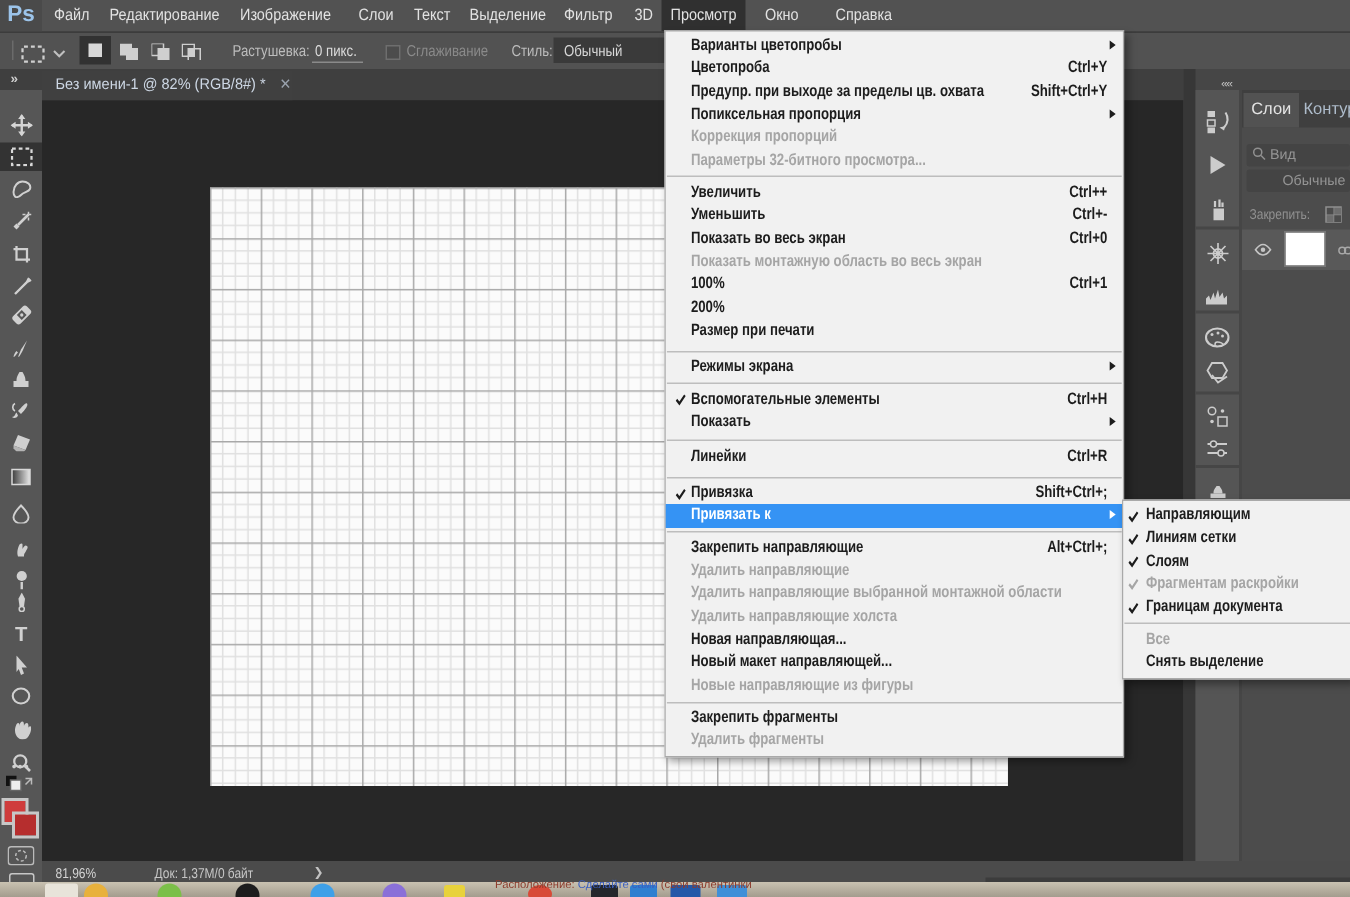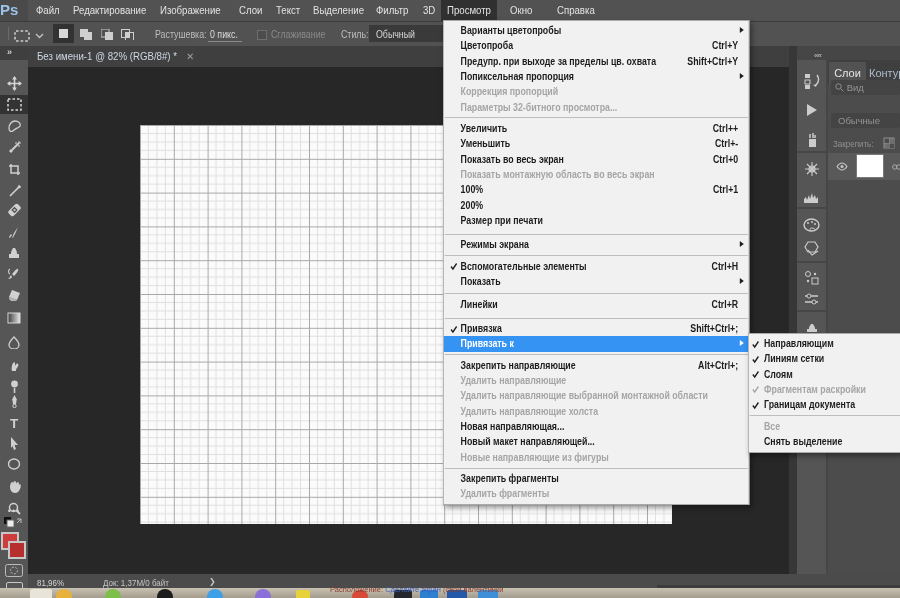--- a/index.html
+++ b/index.html
@@ -1,20 +1,20 @@
 <!DOCTYPE html>
 <html><head><meta charset="utf-8">
 <style>
 html,body{margin:0;padding:0}
 body{width:900px;height:598px;overflow:hidden;position:relative;background:#232323;
  font-family:"Liberation Sans",sans-serif;-webkit-font-smoothing:antialiased}
 .abs{position:absolute}
 
 #menubar{left:0;top:0;width:900px;height:21px;background:#525252}
-#pslogo{left:0;top:0;width:28px;height:21px;background:#4a4a4a;color:#9cc4ea;font-weight:bold;font-size:15px;line-height:20px;}
+#pslogo{left:0;top:0;width:28px;height:21px;background:#4a4a4a;color:#9cc4ea;font-weight:bold;font-size:15px;line-height:20px;text-align:center}
 .mb{position:absolute;top:0;height:21px;line-height:21px;font-size:11px;color:#e2e2e2;white-space:nowrap;transform:scaleX(0.875);transform-origin:0 50%}
 #mbview{left:441px;width:64px;background:#303030;text-align:center}
 
 #opts{left:0;top:21px;width:900px;height:25px;background:#525252;border-top:1px solid #3c3c3c;border-bottom:1px solid #393939}
 .olabel{position:absolute;top:0;height:24px;line-height:24px;font-size:10.5px;color:#bdbdbd;white-space:nowrap;transform:scaleX(0.84);transform-origin:0 50%}
 
 #tabstrip{left:28px;top:46px;width:762px;height:21px;background:#3f3f3f}
 #doctab{left:28px;top:47px;width:158px;height:20px;background:#404040;color:#cdd7e4;font-size:10.3px;line-height:20px;padding-left:9px;white-space:nowrap}
 #doctab .x{color:#9aa3ae;margin-left:7px;font-size:10px}
 
@@ -347,25 +347,25 @@
       <path d="M1 3h13M1 9h13" stroke="#cccccc" stroke-width="1.3"></path>
       <circle cx="5" cy="3" r="2" fill="#4d4d4d" stroke="#cccccc"></circle>
       <circle cx="10" cy="9" r="2" fill="#4d4d4d" stroke="#cccccc"></circle>
     </svg>
   </div>
 
 <div class="abs" id="panel"></div>
 <div class="abs" id="ptabs"></div>
 <div class="abs" id="ptab1">Слои</div>
 <div class="abs" id="ptab2">Контуры</div>
-<div class="pfield" style="top:80px"><svg width="9" height="9" style="display:inline-block;vertical-align:-1px;margin-left:4px">
+<div class="pfield" style="top:96px"><svg width="9" height="9" style="display:inline-block;vertical-align:-1px;margin-left:4px">
       <circle cx="3.5" cy="3.5" r="2.7" fill="none" stroke="#909090"></circle>
       <path d="M5.7 5.7L8.3 8.3" stroke="#909090"></path>
     </svg> Вид</div>
-<div class="pfield" style="top:113px"><span style="margin-left:7px">Обычные</span></div>
+<div class="pfield" style="top:113px"><span style="margin-left:24px">Обычные</span></div>
 <span class="abs" style="left:833px;top:138px;color:#919191;font-size:9.5px;transform:scaleX(0.84);transform-origin:0 0">Закрепить:</span>
 <div class="abs" style="left:883px;top:137px">
     <svg width="12" height="12">
       <rect x="0.5" y="0.5" width="11" height="11" fill="#8f8f8f"></rect>
       <rect x="1.5" y="1.5" width="4.5" height="4.5" fill="#4c4c4c"></rect>
       <rect x="6.5" y="6.5" width="4.5" height="4.5" fill="#4c4c4c"></rect>
       <rect x="6.5" y="1.5" width="4.5" height="4.5" fill="#6e6e6e"></rect>
       <rect x="1.5" y="6.5" width="4.5" height="4.5" fill="#6e6e6e"></rect>
     </svg>
   </div>
@@ -383,21 +383,21 @@
       <circle cx="6.6" cy="4" r="2.2" fill="none" stroke="#a8a8a8"></circle>
     </svg>
   </div>
 
 <div class="abs" id="status"></div>
 <span class="abs" style="left:37px;top:577px;color:#d6d6d6;font-size:9.5px;transform:scaleX(0.84);transform-origin:0 0">81,96%</span>
 <span class="abs" style="left:103px;top:577px;color:#c6c6c6;font-size:9.5px;transform:scaleX(0.84);transform-origin:0 0">Док: 1,37М/0 байт</span>
 <span class="abs" style="left:209px;top:577px;color:#c2c2c2;font-size:8px">❯</span>
 <div class="abs" style="left:657px;top:585px;width:243px;height:5px;background:#3c3c3c"></div>
 <div class="abs" id="taskbar"></div>
-<span class="abs" style="left:330px;top:585px;font-size:7.5px;color:#8c3b2c;z-index:5">Расположение: <span style="color:#3b5fc0">Сделайте экран</span> (свои валентинки</span>
+<span class="abs" style="left:330px;top:585px;font-size:7.5px;color:#8c3b2c;z-index:5">Расположение: <span style="color:#3b5fc0">Сделайте сами</span> (свои валентинки</span>
 <div class="dot" style="left:30px;top:589px;width:22px;height:12px;background:#e8e4da;border-radius:2px"></div>
 <div class="dot" style="left:56px;top:589px;width:16px;height:16px;background:#e8b13c"></div>
 <div class="dot" style="left:105px;top:589px;width:16px;height:16px;background:#7cbf49"></div>
 <div class="dot" style="left:157px;top:589px;width:16px;height:16px;background:#1d1d1d"></div>
 <div class="dot" style="left:207px;top:589px;width:16px;height:16px;background:#3fa0e8"></div>
 <div class="dot" style="left:255px;top:589px;width:16px;height:16px;background:#8a70d8"></div>
 <div class="dot" style="left:296px;top:590px;width:14px;height:12px;background:#e8d23c;border-radius:2px"></div>
 <div class="dot" style="left:352px;top:590px;width:16px;height:12px;background:#d84a38"></div>
 <div class="dot" style="left:394px;top:590px;width:18px;height:12px;background:#24272c;border-radius:2px"></div>
 <div class="dot" style="left:420px;top:590px;width:18px;height:12px;background:#2f7fd0;border-radius:2px"></div>

